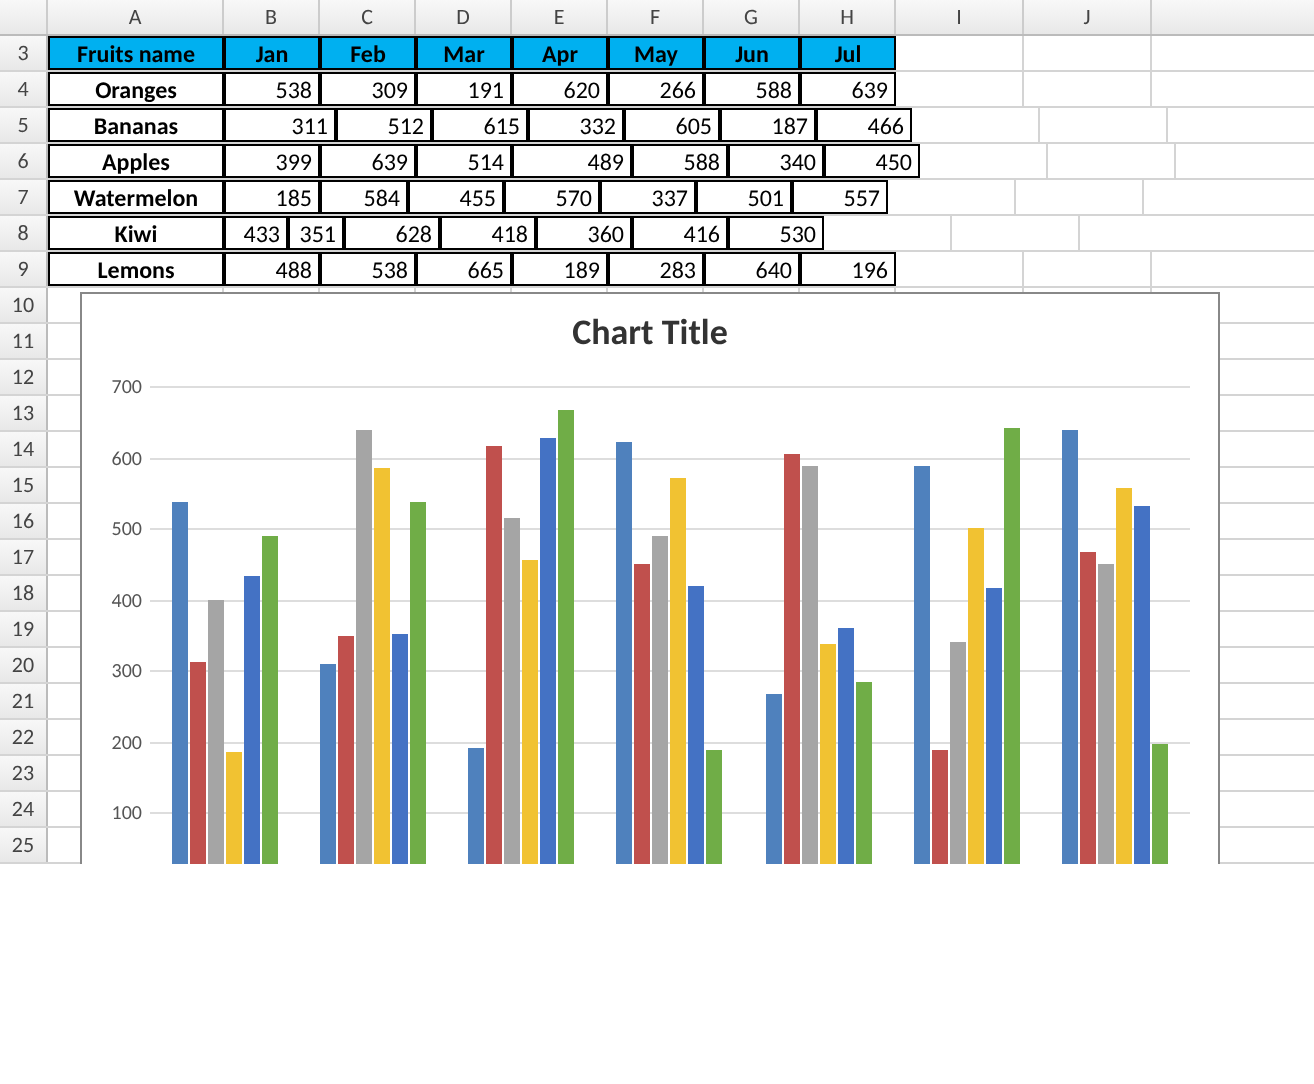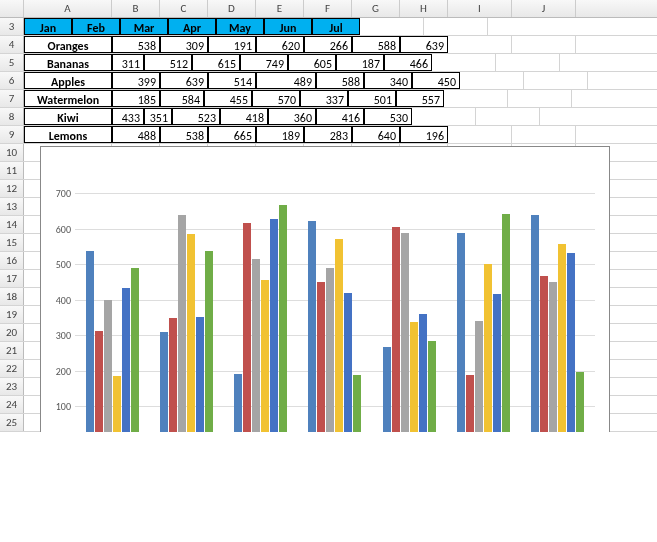--- a/index.html
+++ b/index.html
@@ -161,20 +161,21 @@
         <div class="colhead col-F" style="width: 48px;">F</div>
         <div class="colhead col-G" style="width: 48px;">G</div>
         <div class="colhead col-H" style="width: 48px;">H</div>
         <div class="colhead col-I" style="width: 64px;">I</div>
         <div class="colhead col-J" style="width: 64px;">J</div>
       </div>
   </div>
   <div id="rows">
       <div class="row">
         <div class="rownum">3</div>
+        <div class="cell hdrcell col-A" style="width: 88px;">Fruits name</div>
         <div class="cell hdrcell col-B" style="width: 48px;">Jan</div>
         <div class="cell hdrcell col-C" style="width: 48px;">Feb</div>
         <div class="cell hdrcell col-D" style="width: 48px;">Mar</div>
         <div class="cell hdrcell col-E" style="width: 48px;">Apr</div>
         <div class="cell hdrcell col-F" style="width: 48px;">May</div>
         <div class="cell hdrcell col-G" style="width: 48px;">Jun</div>
         <div class="cell hdrcell col-H" style="width: 48px;">Jul</div>
         <div class="cell emptycell col-I" style="width: 64px;"></div>
         <div class="cell emptycell col-J" style="width: 64px;"></div>
       </div>
@@ -187,24 +188,24 @@
         <div class="cell datacell-num col-E" style="width: 48px;">620</div>
         <div class="cell datacell-num col-F" style="width: 48px;">266</div>
         <div class="cell datacell-num col-G" style="width: 48px;">588</div>
         <div class="cell datacell-num col-H" style="width: 48px;">639</div>
         <div class="cell emptycell col-I" style="width: 64px;"></div>
         <div class="cell emptycell col-J" style="width: 64px;"></div>
       </div>
       <div class="row">
         <div class="rownum">5</div>
         <div class="cell datacell-name col-A" style="width: 88px;">Bananas</div>
-        <div class="cell datacell-num col-B" style="width: 32px;">311</div>
+        <div class="cell datacell-num col-B" style="width: 56px;">311</div>
         <div class="cell datacell-num col-C" style="width: 48px;">512</div>
         <div class="cell datacell-num col-D" style="width: 48px;">615</div>
-        <div class="cell datacell-num col-E" style="width: 48px;">749</div>
+        <div class="cell datacell-num col-E" style="width: 48px;">332</div>
         <div class="cell datacell-num col-F" style="width: 48px;">605</div>
         <div class="cell datacell-num col-G" style="width: 48px;">187</div>
         <div class="cell datacell-num col-H" style="width: 48px;">466</div>
         <div class="cell emptycell col-I" style="width: 64px;"></div>
         <div class="cell emptycell col-J" style="width: 64px;"></div>
       </div>
       <div class="row">
         <div class="rownum">6</div>
         <div class="cell datacell-name col-A" style="width: 88px;">Apples</div>
         <div class="cell datacell-num col-B" style="width: 48px;">399</div>
@@ -228,21 +229,21 @@
         <div class="cell datacell-num col-G" style="width: 48px;">501</div>
         <div class="cell datacell-num col-H" style="width: 48px;">557</div>
         <div class="cell emptycell col-I" style="width: 64px;"></div>
         <div class="cell emptycell col-J" style="width: 64px;"></div>
       </div>
       <div class="row">
         <div class="rownum">8</div>
         <div class="cell datacell-name col-A" style="width: 88px;">Kiwi</div>
         <div class="cell datacell-num col-B" style="width: 32px;">433</div>
         <div class="cell datacell-num col-C" style="width: 28px;">351</div>
-        <div class="cell datacell-num col-D" style="width: 48px;">523</div>
+        <div class="cell datacell-num col-D" style="width: 48px;">628</div>
         <div class="cell datacell-num col-E" style="width: 48px;">418</div>
         <div class="cell datacell-num col-F" style="width: 48px;">360</div>
         <div class="cell datacell-num col-G" style="width: 48px;">416</div>
         <div class="cell datacell-num col-H" style="width: 48px;">530</div>
         <div class="cell emptycell col-I" style="width: 64px;"></div>
         <div class="cell emptycell col-J" style="width: 64px;"></div>
       </div>
       <div class="row">
         <div class="rownum">9</div>
         <div class="cell datacell-name col-A" style="width: 88px;">Lemons</div>
@@ -460,20 +461,21 @@
         <div class="cell emptycell col-E" style="width: 48px;"></div>
         <div class="cell emptycell col-F" style="width: 48px;"></div>
         <div class="cell emptycell col-G" style="width: 48px;"></div>
         <div class="cell emptycell col-H" style="width: 48px;"></div>
         <div class="cell emptycell col-I" style="width: 64px;"></div>
         <div class="cell emptycell col-J" style="width: 64px;"></div>
       </div>
     </div>
 
   <div class="chart-container">
+    <div class="chart-title">Chart Title</div>
     <div class="plot" id="plot">
         <div class="grid-line" style="top: 100%;"></div>
         <div class="ytick" style="top: 100%;">0</div>
         <div class="grid-line" style="top: 85.7143%;"></div>
         <div class="ytick" style="top: 85.7143%;">100</div>
         <div class="grid-line" style="top: 71.4286%;"></div>
         <div class="ytick" style="top: 71.4286%;">200</div>
         <div class="grid-line" style="top: 57.1429%;"></div>
         <div class="ytick" style="top: 57.1429%;">300</div>
         <div class="grid-line" style="top: 42.8571%;"></div>

